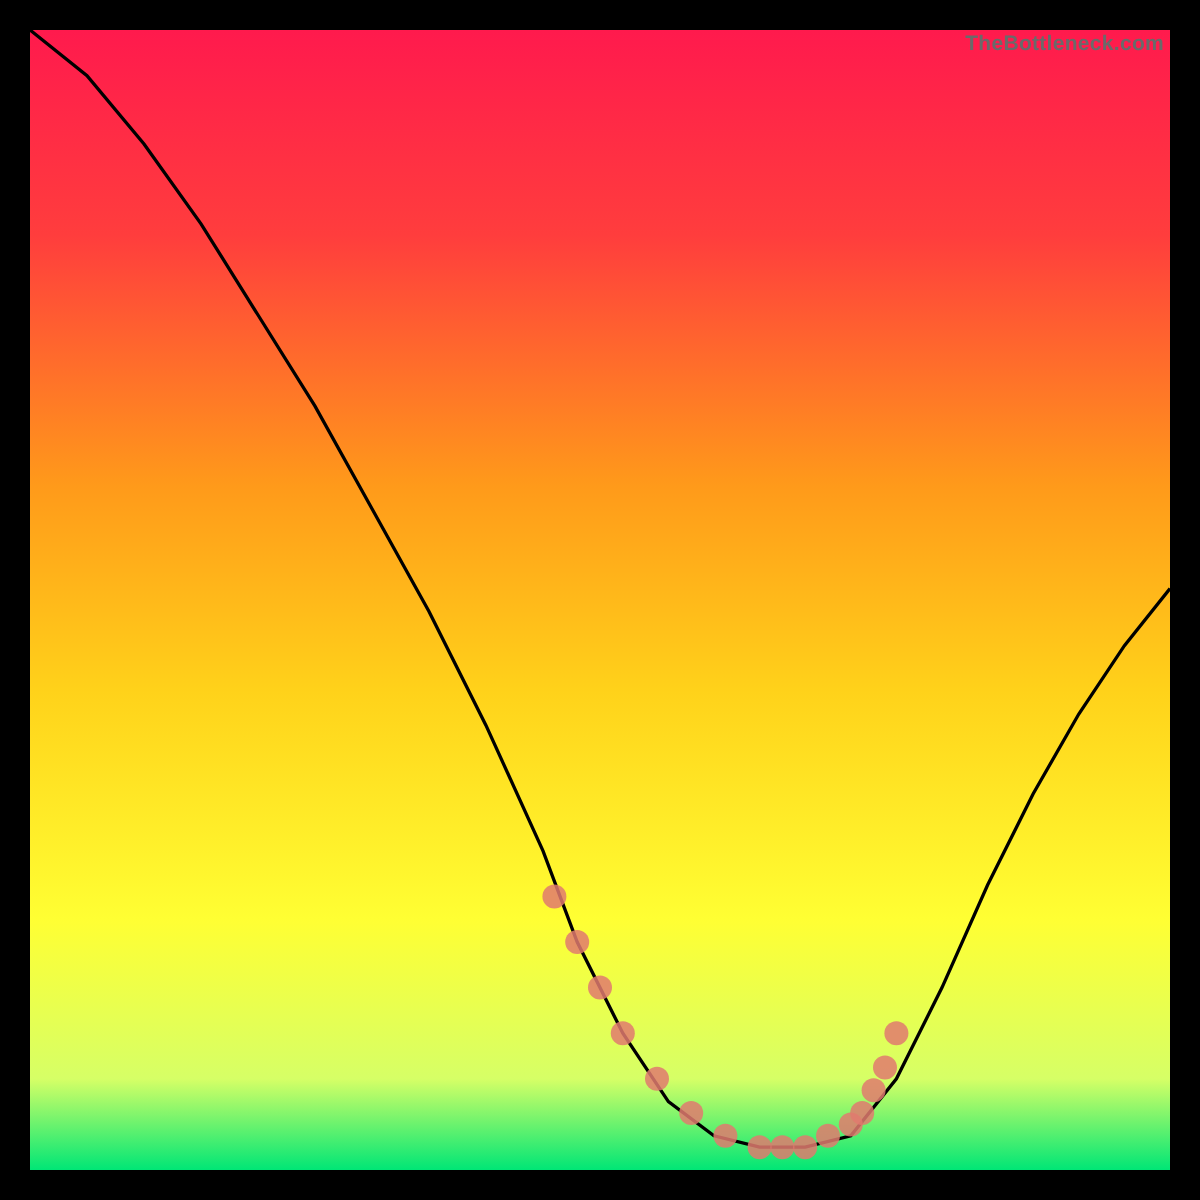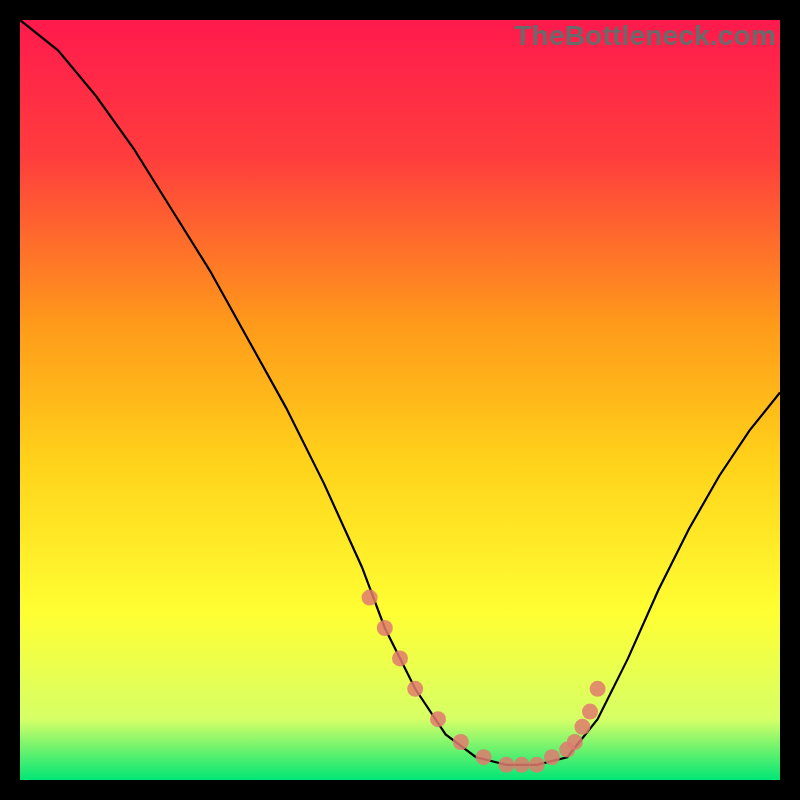--- a/index.html
+++ b/index.html
@@ -23,21 +23,21 @@
     left: 0;
     top: 0;
     width: 760px;
     height: 760px;
   }
   .watermark {
     position: absolute;
     top: 0px;
     right: 4px;
     font-family: Arial, Helvetica, sans-serif;
-    font-size: 28px;
+    font-size: 14px;
     font-weight: bold;
     color: #6a6a6a;
     letter-spacing: 0.2px;
     user-select: none;
   }
   svg {
     display: block;
   }
 </style>
 </head>

